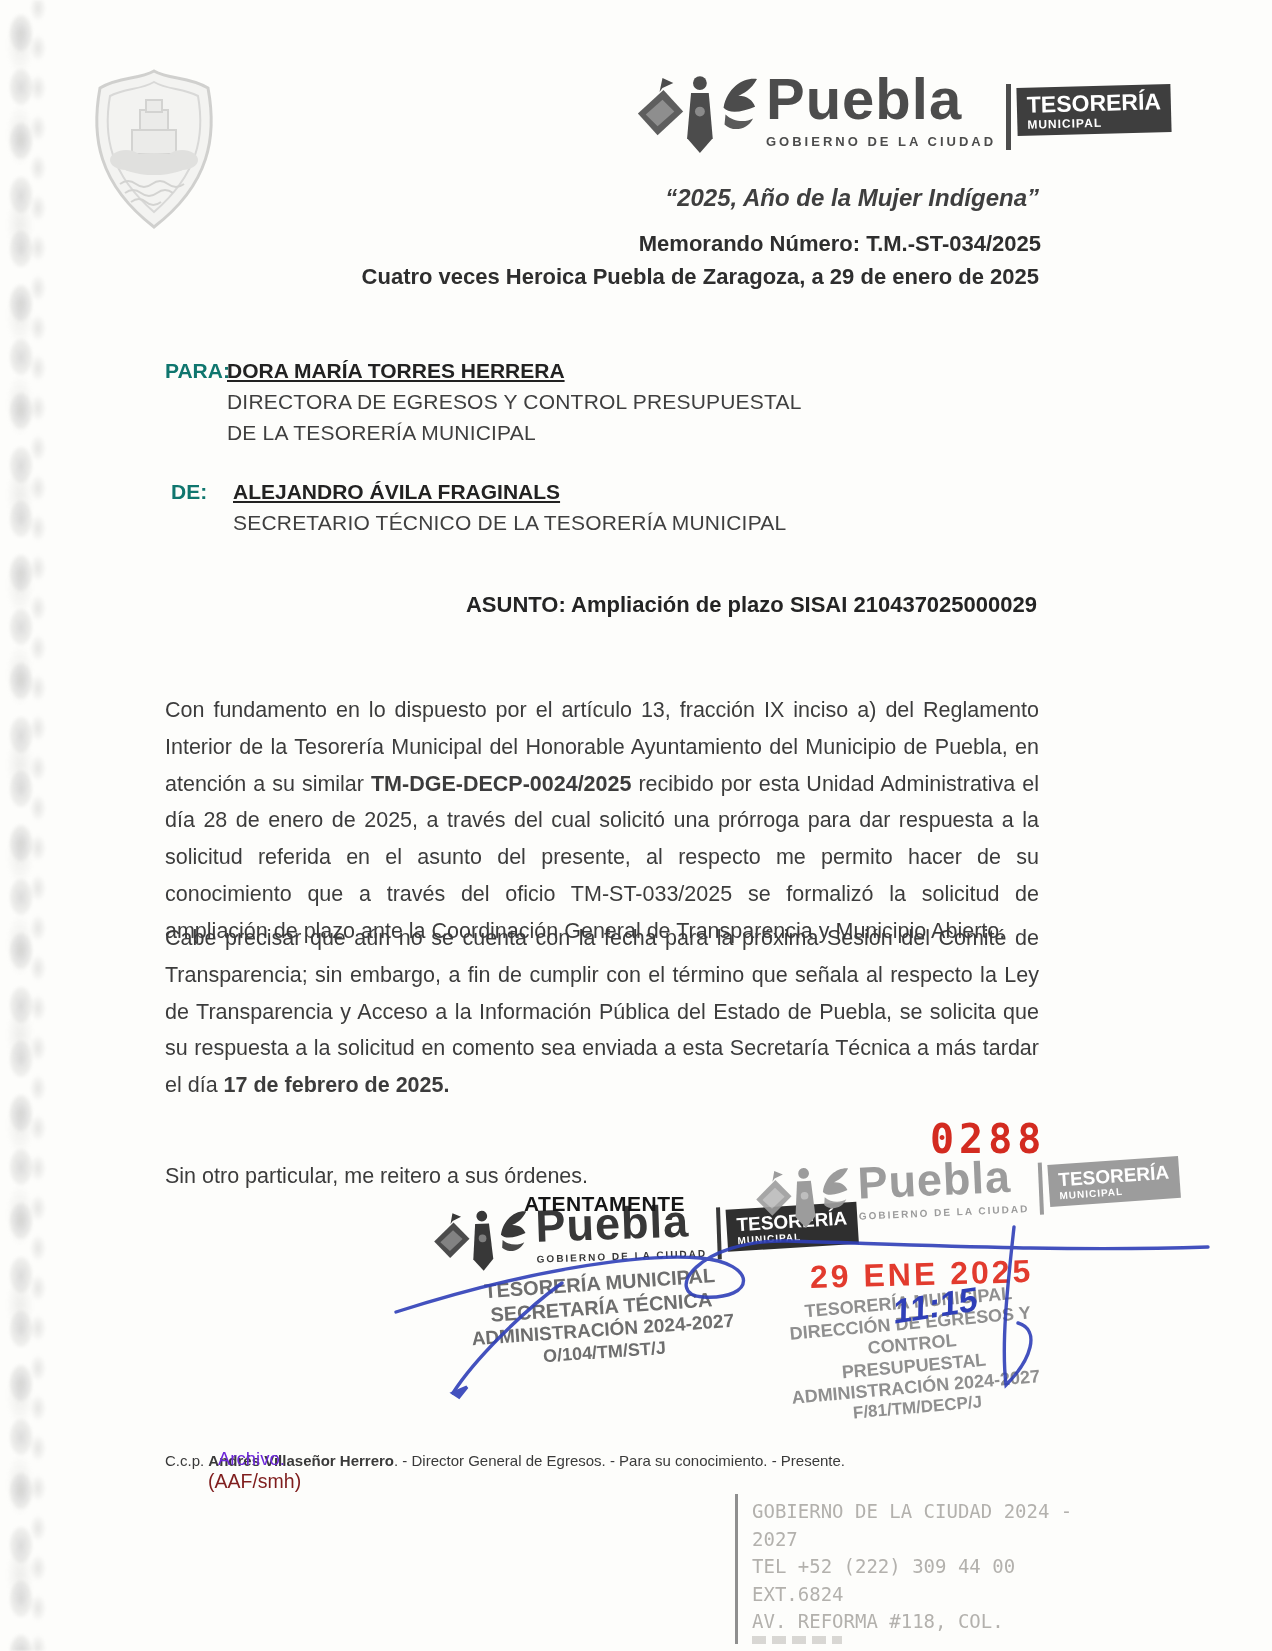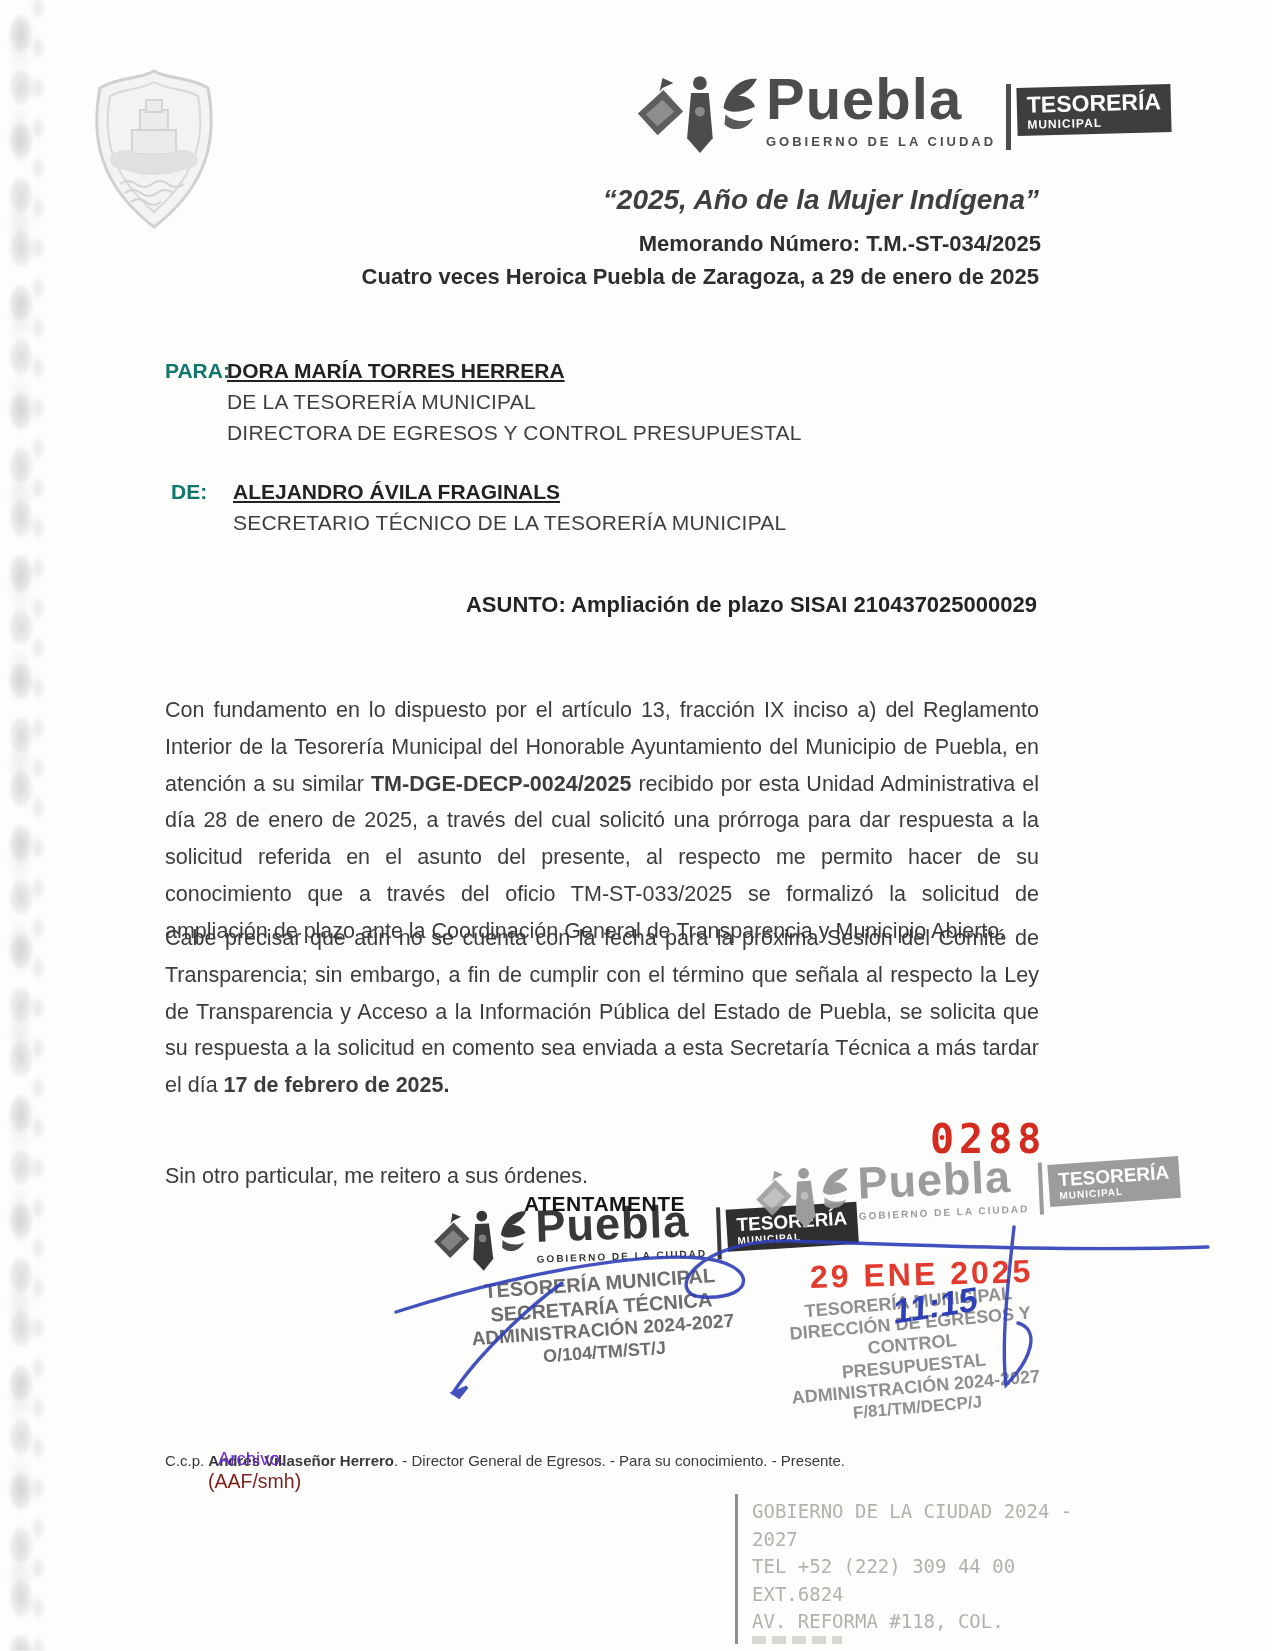--- a/index.html
+++ b/index.html
@@ -47,21 +47,21 @@
   .plogo.stampR{left:750px;top:1156px;color:#9c9c9c;transform:rotate(-2.5deg);}
   .plogo.stampL .talavera,.plogo.stampR .talavera{width:100px;height:74px;}
   .plogo.stampL .brandname,.plogo.stampR .brandname{font-size:45px;}
   .plogo.stampL .brandsub,.plogo.stampR .brandsub{font-size:10px;margin-top:5px;letter-spacing:2px;}
   .plogo.stampL .bar,.plogo.stampR .bar{width:4px;height:52px;margin-top:10px;}
   .plogo.stampL .badge{background:#2f2f2f;margin-top:11px;}
   .plogo.stampR .badge{background:#9c9c9c;margin-top:11px;}
   .plogo.stampL .badge .l1,.plogo.stampR .badge .l1{font-size:19px;}
   .plogo.stampL .badge .l2,.plogo.stampR .badge .l2{font-size:10px;margin-top:2px;}
   
-  .slogan{position:absolute;right:233px;top:184px;font-size:28px;font-weight:700;font-style:italic;color:#3f3f3f;}
+  .slogan{position:absolute;right:233px;top:184px;font-size:24px;font-weight:700;font-style:italic;color:#3f3f3f;}
   .memoline{position:absolute;right:231px;top:231px;font-size:22px;font-weight:700;color:#2e2e2e;}
   .dateline{position:absolute;right:233px;top:264px;font-size:22px;font-weight:700;color:#2e2e2e;}
   
   .toblock{position:absolute;left:165px;top:355px;font-size:21px;line-height:31px;}
   .fromblock{position:absolute;left:171px;top:476px;font-size:21px;line-height:31px;}
   .addr-row{display:flex;}
   .addr-label{font-weight:700;color:#0f766e;width:62px;flex:0 0 auto;}
   .addr-name{font-weight:700;color:#222;text-decoration:underline;}
   .addr-sub{margin-left:62px;color:#3f3f3f;letter-spacing:.2px;}
   
@@ -158,22 +158,22 @@
 
   <div class="slogan">“2025, Año de la Mujer Indígena”</div>
   <div class="memoline">Memorando Número: T.M.-ST-034/2025</div>
   <div class="dateline">Cuatro veces Heroica Puebla de Zaragoza, a 29 de enero de 2025</div>
 
   <div class="toblock">
     <div class="addr-row">
       <span class="addr-label">PARA:</span>
       <span class="addr-name">DORA MARÍA TORRES HERRERA</span>
     </div>
+    <div class="addr-sub">DIRECTORA DE EGRESOS Y CONTROL PRESUPUESTAL</div>
     <div class="addr-sub">DE LA TESORERÍA MUNICIPAL</div>
-    <div class="addr-sub">DIRECTORA DE EGRESOS Y CONTROL PRESUPUESTAL</div>
   </div>
 
   <div class="fromblock">
     <div class="addr-row">
       <span class="addr-label">DE:</span>
       <span class="addr-name">ALEJANDRO ÁVILA FRAGINALS</span>
     </div>
     <div class="addr-sub">SECRETARIO TÉCNICO DE LA TESORERÍA MUNICIPAL</div>
   </div>
 

